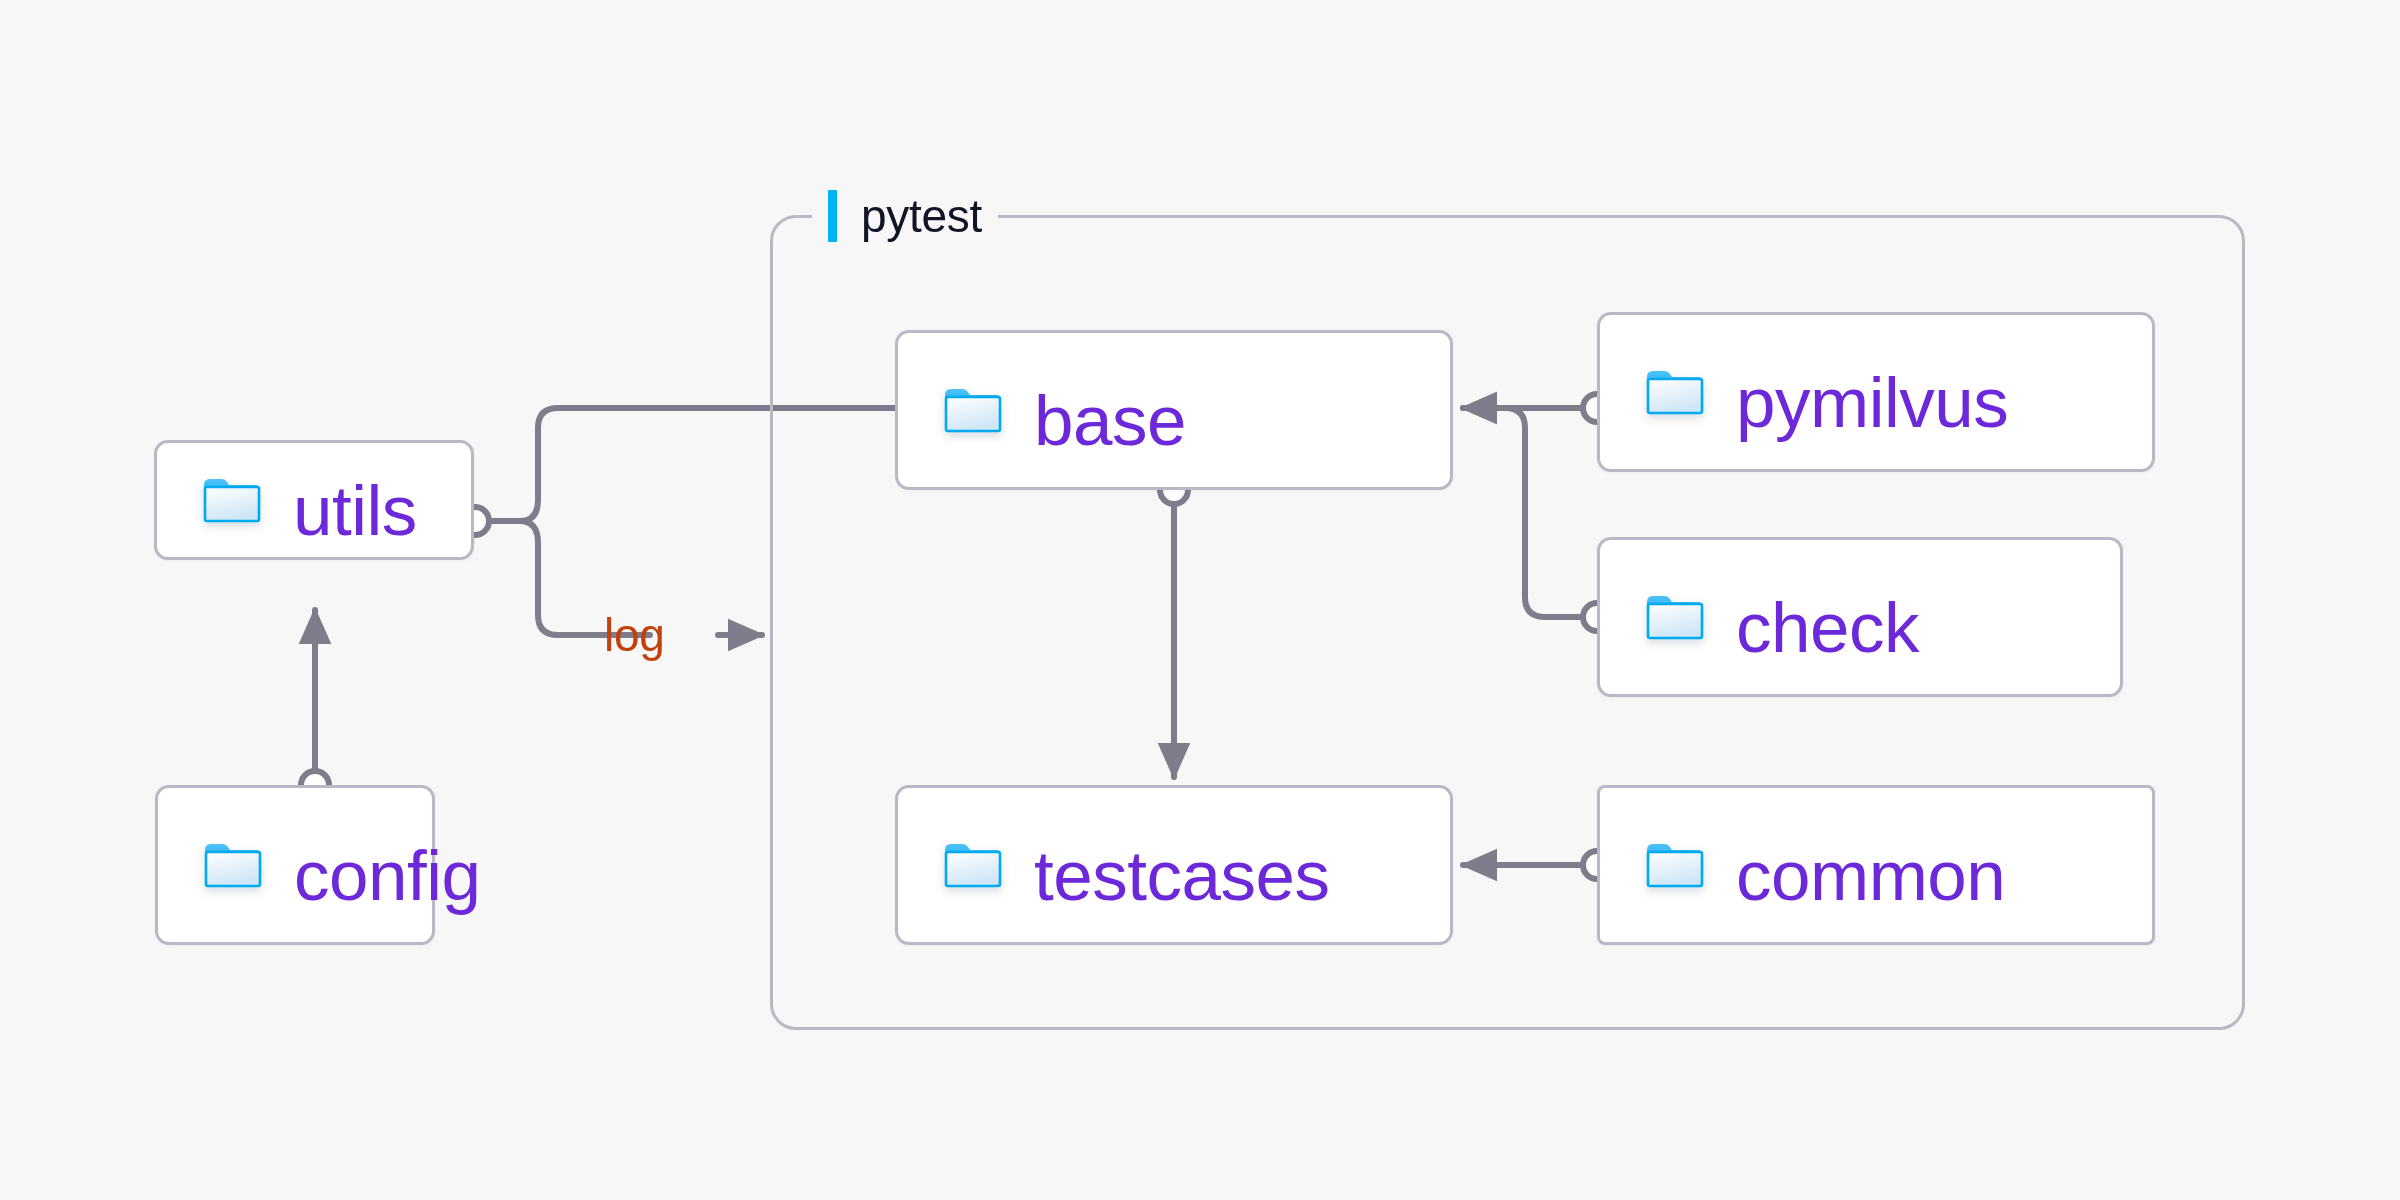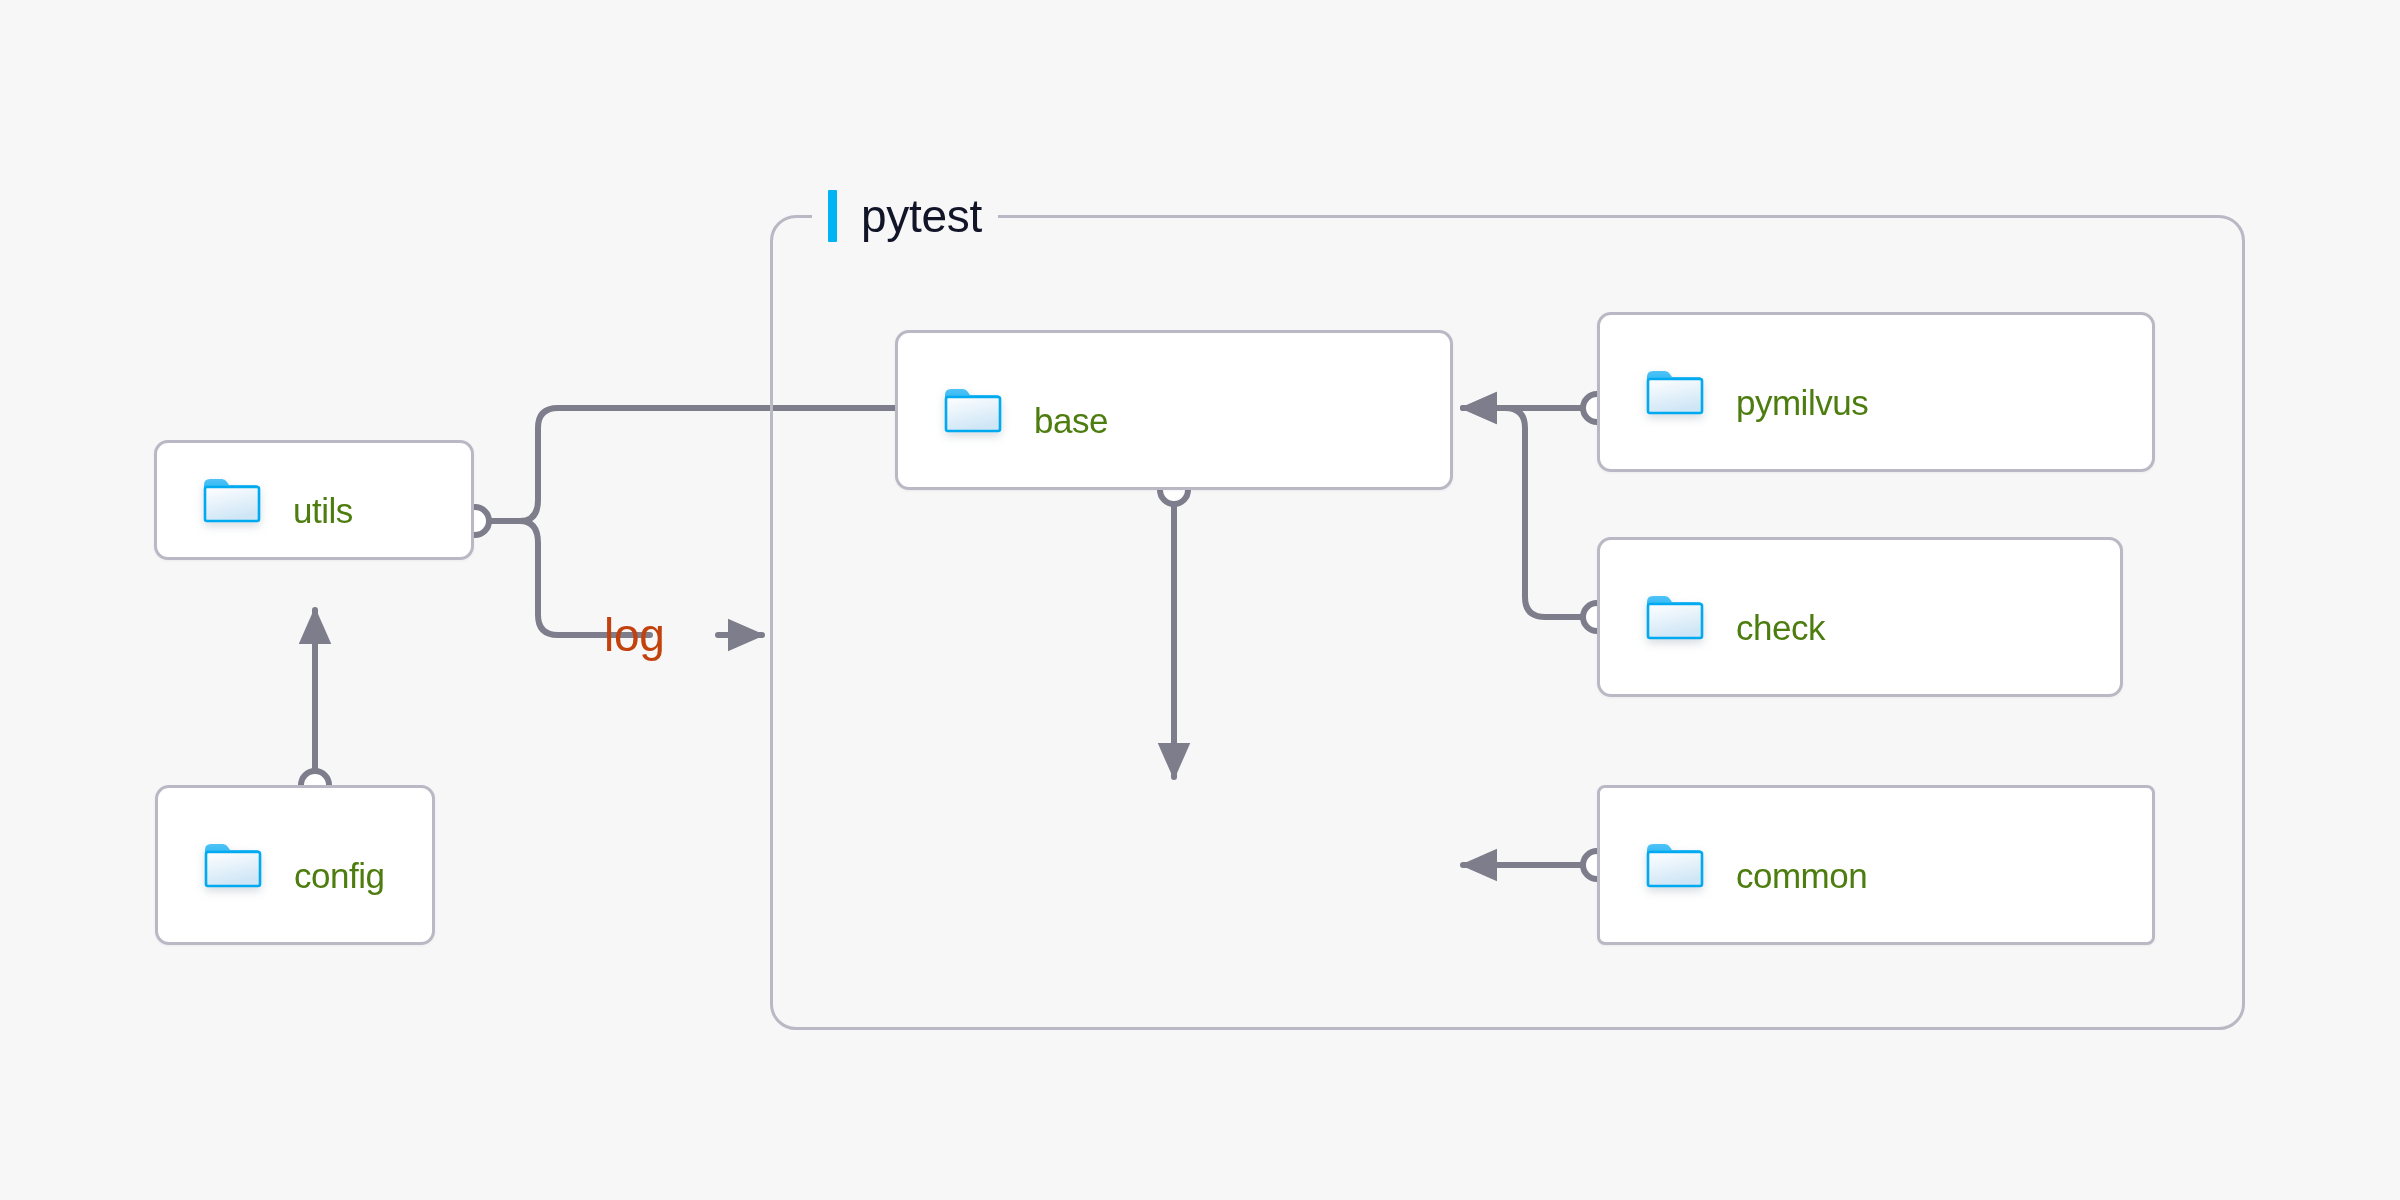--- a/index.html
+++ b/index.html
@@ -70,22 +70,22 @@
     gap: 30px;
     padding-left: 44px;
   }
   .folder-icon {
     flex: none;
     width: 62px;
     height: 50px;
     filter: drop-shadow(0 4px 5px rgba(30,60,90,0.18));
   }
   .node-label {
-    font-size: 35px;
-    color: #4d7c0f;
+    font-size: 71px;
+    color: #6d28d9;
     letter-spacing: -0.5px;
     line-height: 1;
     margin-top: 20px;
   }
 
   
   .edge-label {
     position: absolute;
     font-size: 46px;
     color: #c2410c;
@@ -171,20 +171,29 @@
   <div class="node" style="left:895px; top:330px; width:558px; height:160px;">
     <div class="node-inner">
       <svg class="folder-icon" viewBox="0 0 62 50">
         <path d="M3 10 q0-6 6-6 h12 q3 0 4.5 2.5 L28 10 h26 q5 0 5 5 v5 H3 z" fill="url(#folder-tab)"></path>
         <rect x="4" y="12" width="54" height="34" rx="2" fill="url(#folder-body)" stroke="#00aaf0" stroke-width="2.6"></rect>
       </svg>
       <span class="node-label">base</span>
     </div>
   </div>
 
+  <div class="node" style="left:895px; top:785px; width:558px; height:160px;">
+    <div class="node-inner">
+      <svg class="folder-icon" viewBox="0 0 62 50">
+        <path d="M3 10 q0-6 6-6 h12 q3 0 4.5 2.5 L28 10 h26 q5 0 5 5 v5 H3 z" fill="url(#folder-tab)"></path>
+        <rect x="4" y="12" width="54" height="34" rx="2" fill="url(#folder-body)" stroke="#00aaf0" stroke-width="2.6"></rect>
+      </svg>
+      <span class="node-label">testcases</span>
+    </div>
+  </div>
 
   <div class="node" style="left:1597px; top:312px; width:558px; height:160px;">
     <div class="node-inner">
       <svg class="folder-icon" viewBox="0 0 62 50">
         <path d="M3 10 q0-6 6-6 h12 q3 0 4.5 2.5 L28 10 h26 q5 0 5 5 v5 H3 z" fill="url(#folder-tab)"></path>
         <rect x="4" y="12" width="54" height="34" rx="2" fill="url(#folder-body)" stroke="#00aaf0" stroke-width="2.6"></rect>
       </svg>
       <span class="node-label">pymilvus</span>
     </div>
   </div>

